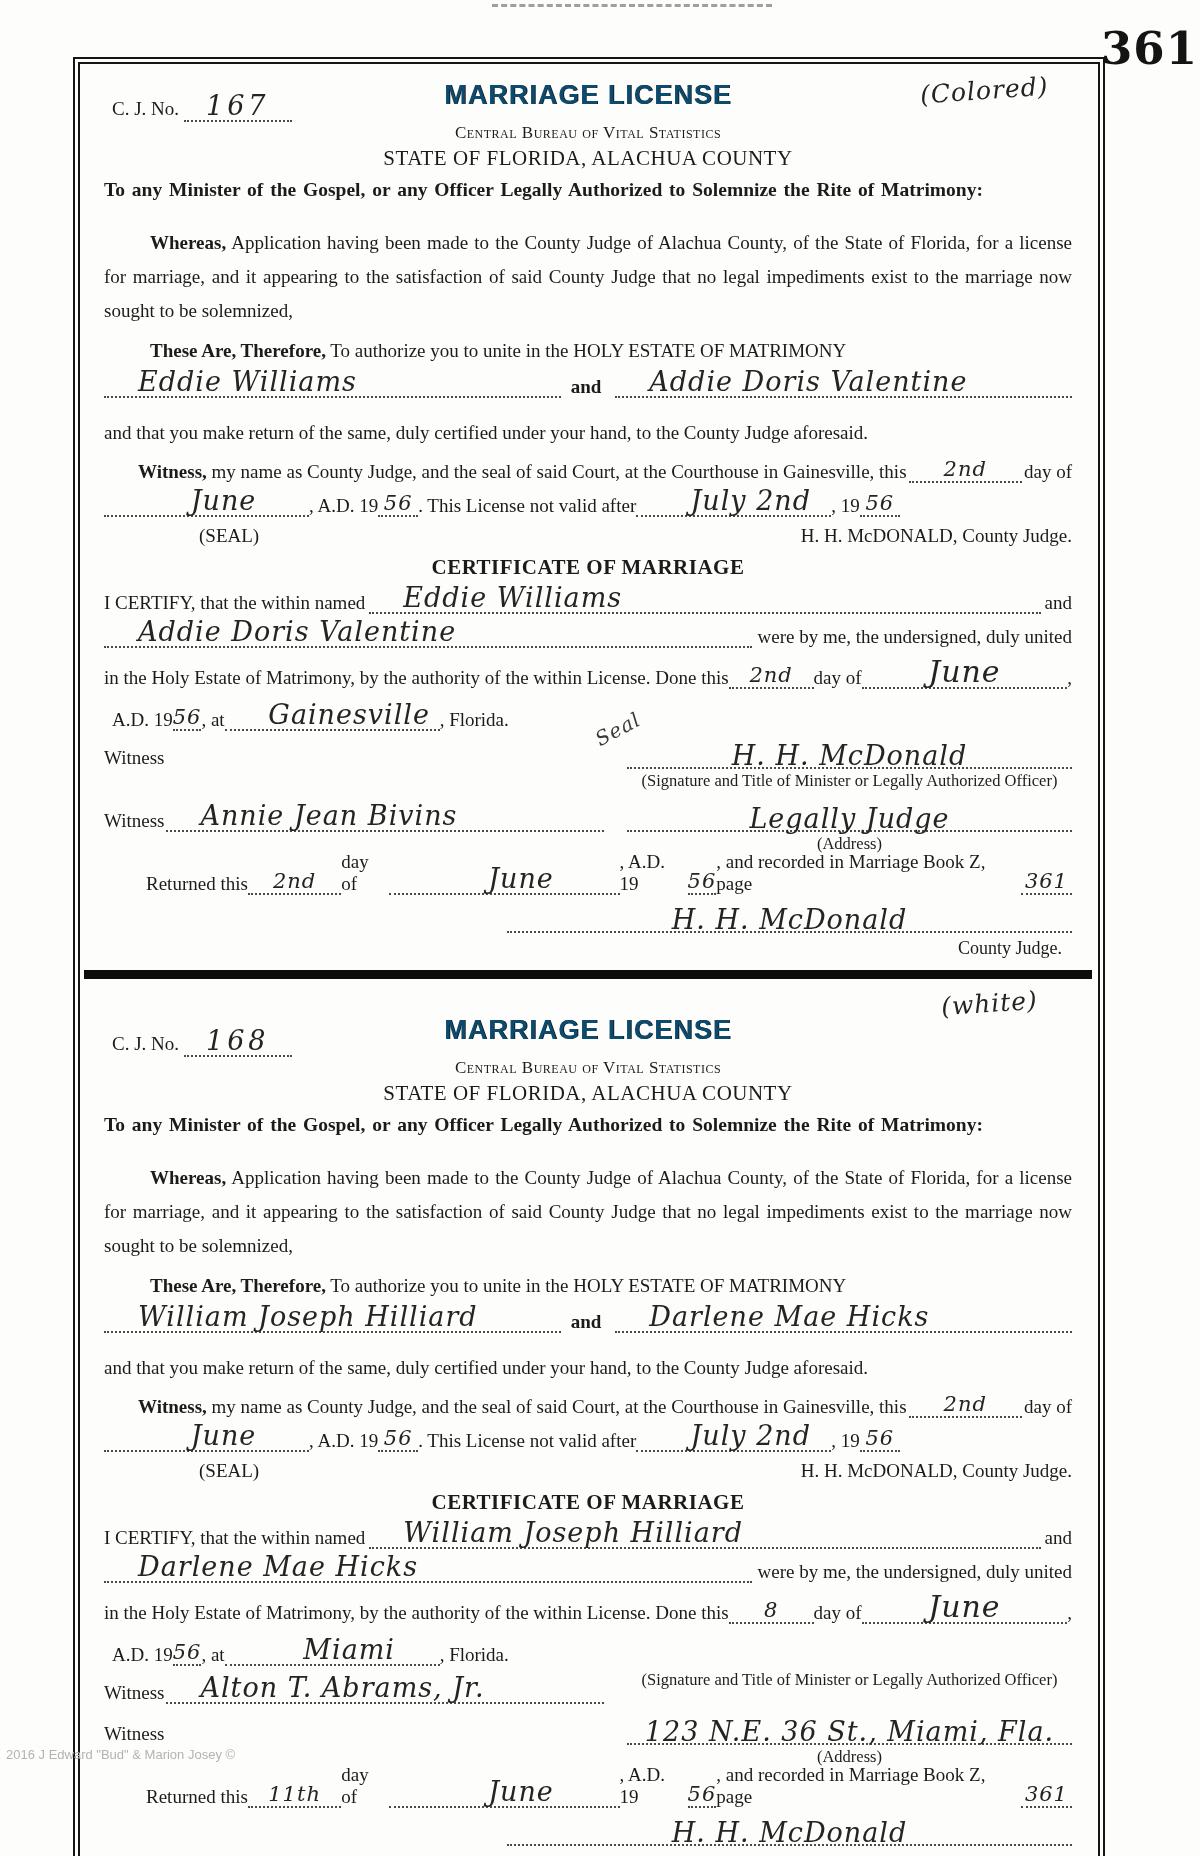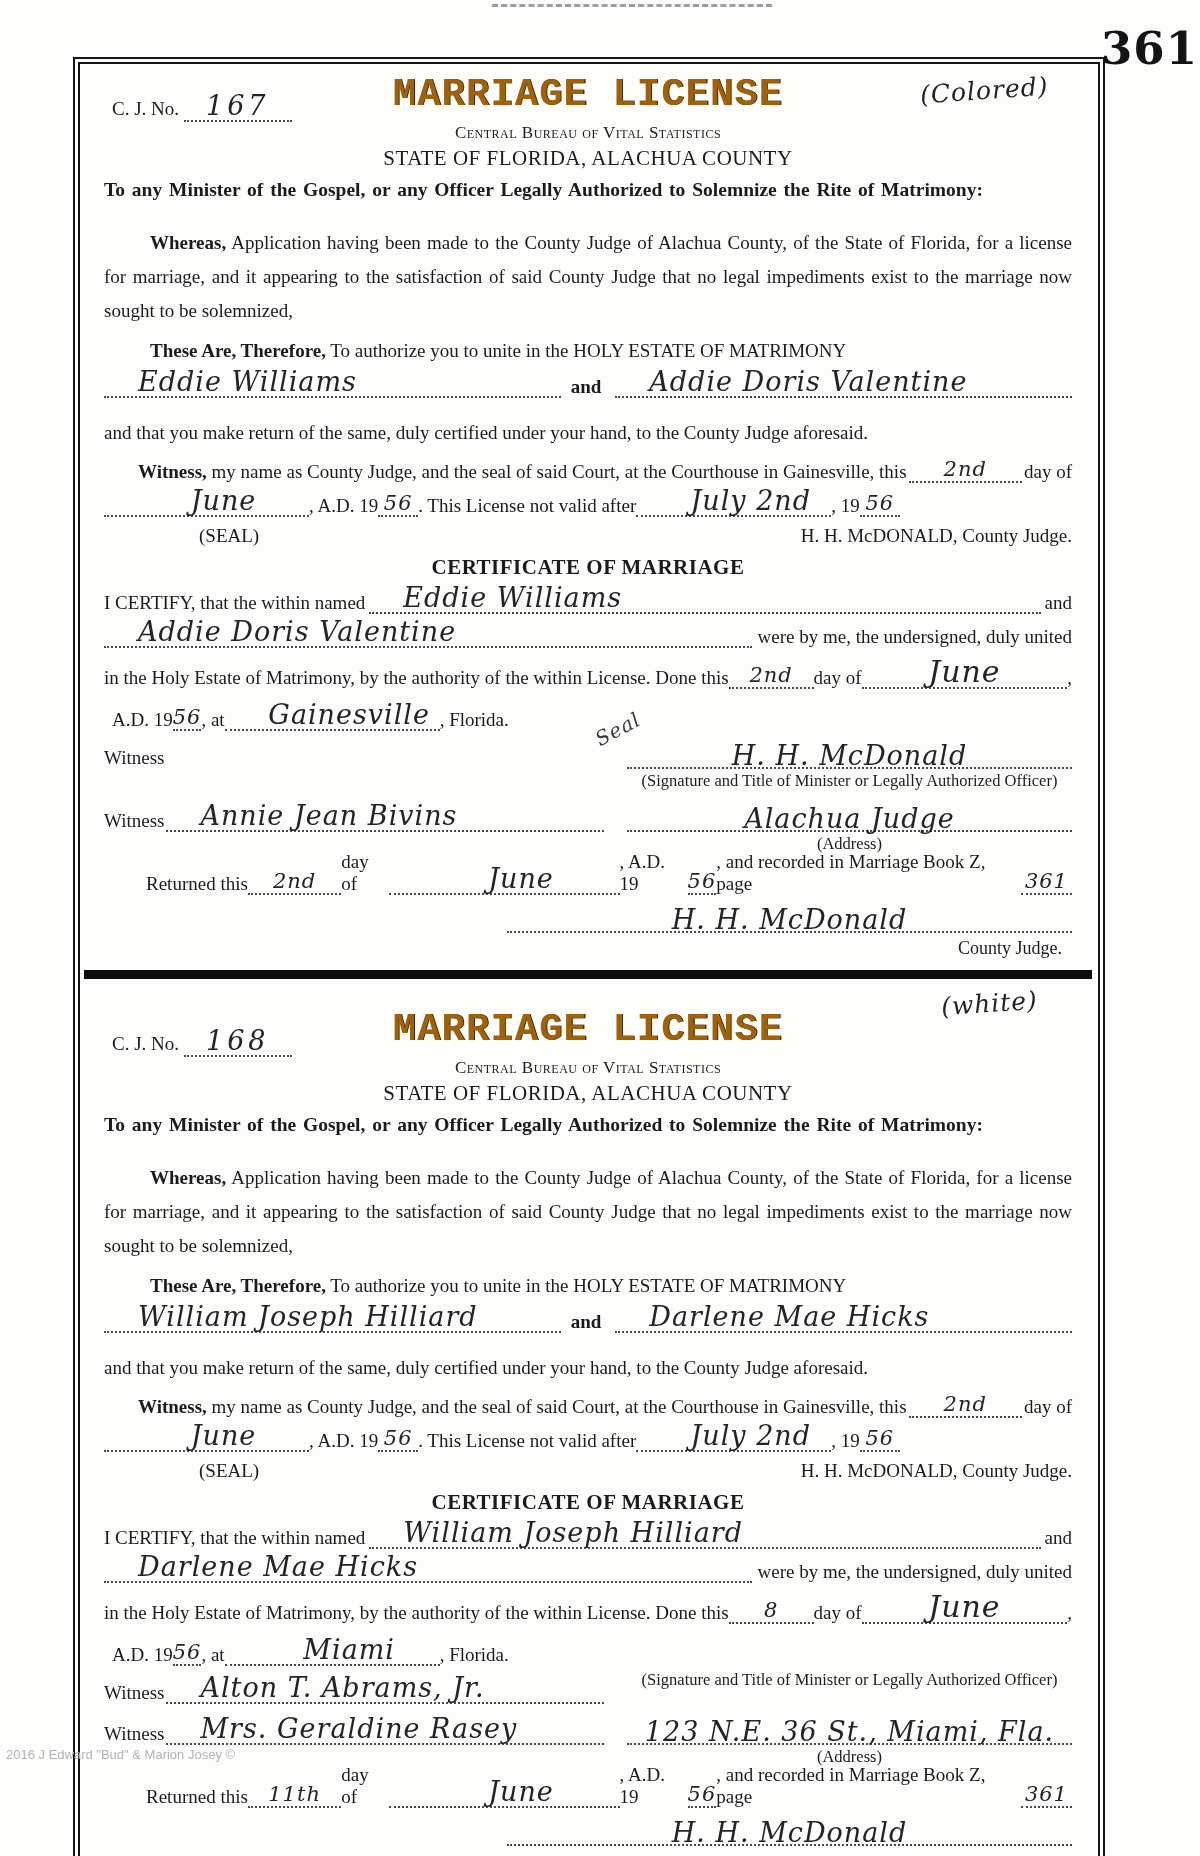--- a/index.html
+++ b/index.html
@@ -17,22 +17,22 @@
   .frame {
     position:absolute; left:73px; top:57px; width:1032px; height:1850px;
     border:7px double #151515; padding:4px 26px 0 24px; background:transparent;
   }
   .lic { position:relative; }
   .lic2 { padding-top:24px; }
 
   
   .lic-header { position:relative; padding-top:4px; }
   h1.title {
-    text-align:center; font-family:Liberation Mono, monospace; font-weight:900;
-    font-size:39px; line-height:46px; letter-spacing:1px; color:#a16207;
+    text-align:center; font-family:Liberation Sans, sans-serif; font-weight:900;
+    font-size:27px; line-height:46px; letter-spacing:1px; color:#0c4a6e;
     text-shadow:0.8px 0 0 #101010;
   }
   .sub1 { text-align:center; font-variant:small-caps; font-size:17px; margin-top:5px; letter-spacing:0.5px; }
   .sub2 { text-align:center; font-size:21px; margin-top:3px; letter-spacing:0.5px; }
   .cj-line { position:absolute; left:8px; top:22px; font-size:19px; }
   .cj-fill { display:inline-block; width:108px; border-bottom:2px dotted #444; text-align:center; }
   .cj-fill .hw { font-size:27px; display:inline-block; margin-bottom:-4px; letter-spacing:4px; }
   .race-note {
     position:absolute; right:24px; top:8px; font-size:25px;
     transform:rotate(-4deg); color:#2b2b2b;
@@ -216,21 +216,21 @@
 
       <div class="two-col wit2">
         <div class="col-left">
           <div class="witness-sig">
             <span>Witness</span>
             <span class="fill"><span class="hw hw-name">Annie Jean Bivins</span></span>
           </div>
         </div>
         <div class="col-right">
           <div class="sig-line">
-              <span class="hw hw-sig">Alachua Judge</span>
+              <span class="hw hw-sig">Legally Judge</span>
             </div>
           <div class="caption">(Address)</div>
         </div>
       </div>
 
       <div class="returned-row">
         <span class="lead">Returned this</span>
         <span class="fill day"><span class="hw hw-sm">2nd</span></span>
         <span>day of</span>
         <span class="fill month"><span class="hw hw-name">June</span></span>
@@ -337,21 +337,20 @@
         </div>
         <div class="col-right">
           <div class="caption">(Signature and Title of Minister or Legally Authorized Officer)</div>
         </div>
       </div>
 
       <div class="two-col wit2">
         <div class="col-left">
           <div class="witness-sig">
             <span>Witness</span>
-            <span class="fill"><span class="hw hw-name">Mrs. Geraldine Rasey</span></span>
           </div>
         </div>
         <div class="col-right">
           <div class="sig-line">
               <span class="hw hw-sig">123 N.E. 36 St., Miami, Fla.</span>
             </div>
           <div class="caption">(Address)</div>
         </div>
       </div>
 

